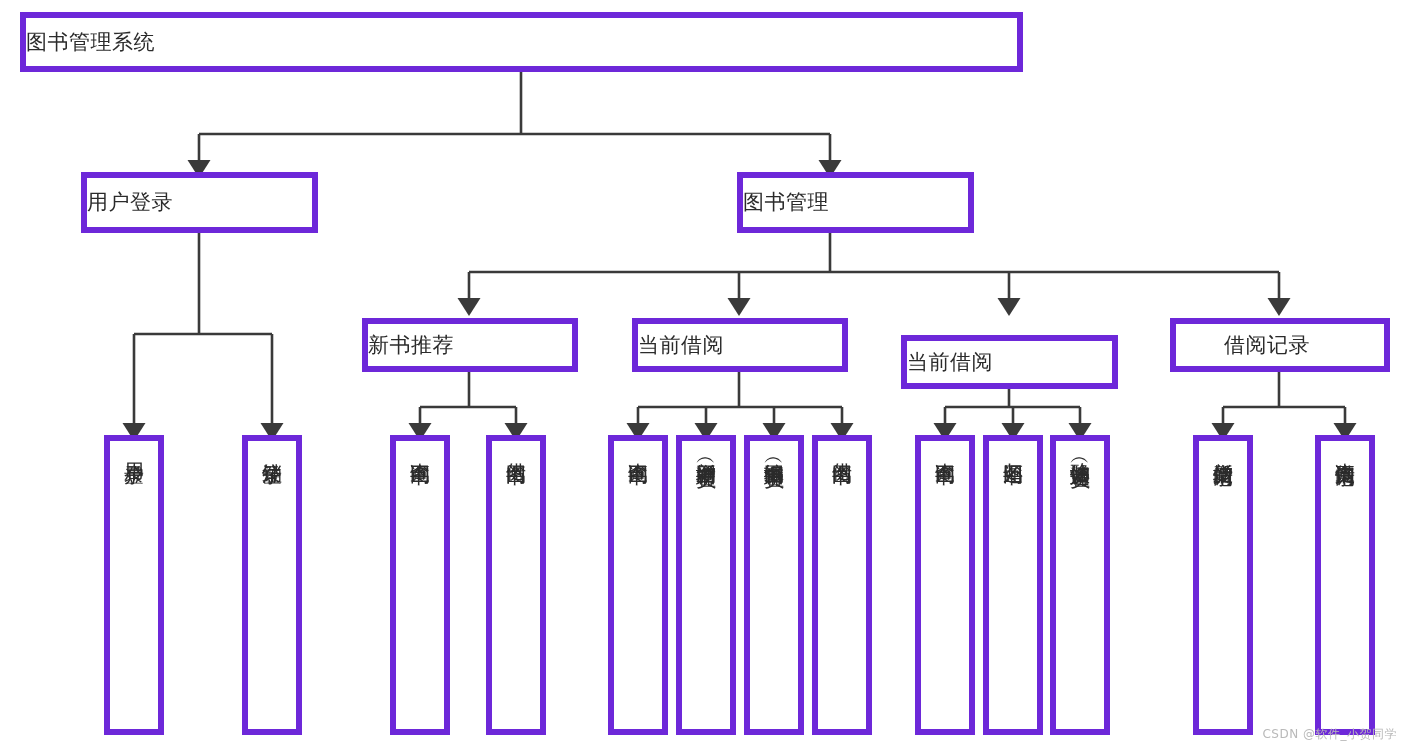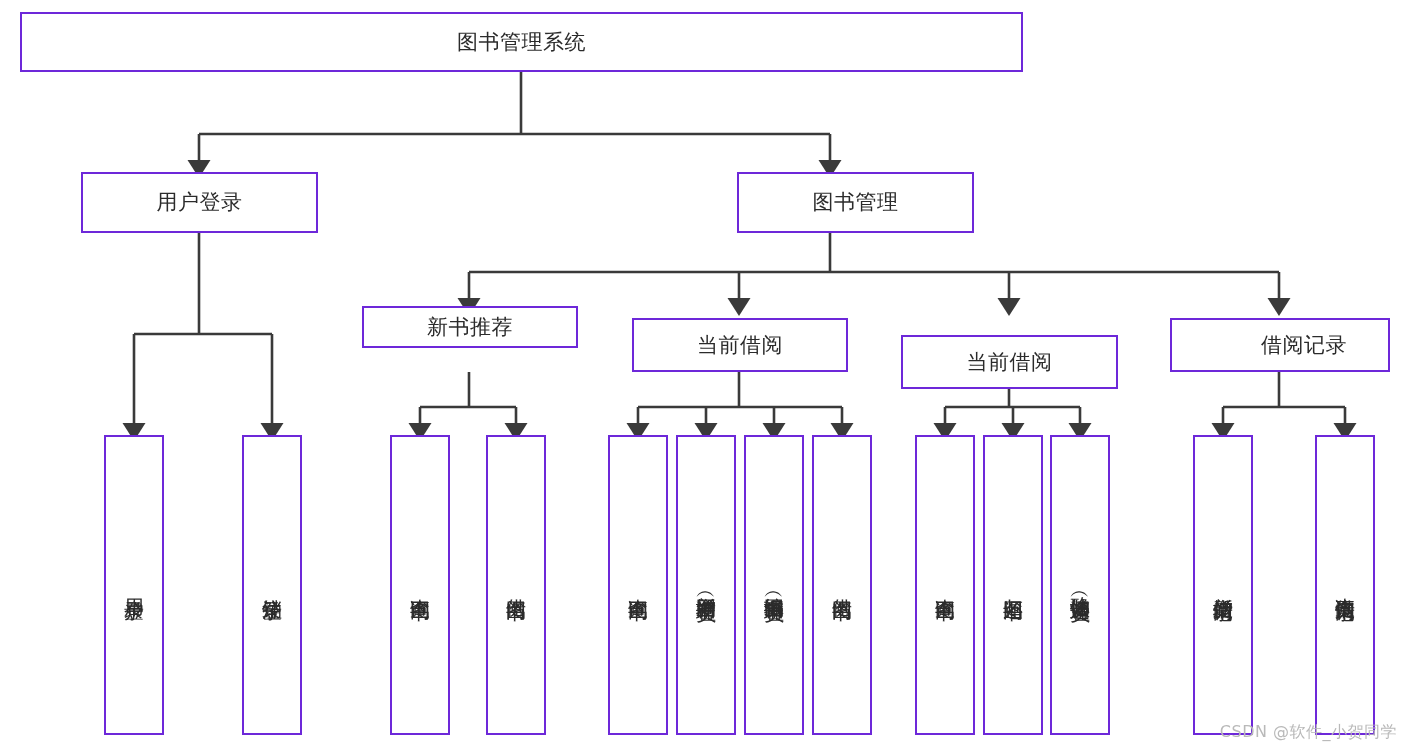--- a/index.html
+++ b/index.html
@@ -23,24 +23,23 @@
     left: 0;
     top: 0;
     width: 1405px;
     height: 747px;
     pointer-events: none;
   }
   .node {
     position: absolute;
     box-sizing: border-box;
     background: #ffffff;
-    border: 2px solid #6d28d9;
+    border: 6px solid #6d28d9;
     display: flex;
     align-items: center;
-    justify-content: center;
     color: #2b2b2b;
     z-index: 2;
   }
   .node-h {
     font-size: 21px;
     line-height: 1.15;
     letter-spacing: 0.5px;
     white-space: nowrap;
   }
   .node-v {
@@ -54,21 +53,21 @@
   }
   .node-v .vlabel {
     writing-mode: vertical-rl;
     text-orientation: upright;
     display: block;
   }
   #watermark {
     position: absolute;
     right: 8px;
     bottom: 4px;
-    font-size: 16px;
+    font-size: 12px;
     color: #b9b9b9;
     letter-spacing: 0.5px;
     z-index: 5;
     white-space: nowrap;
   }
 </style>
 </head>
 <body>
 
 <div id="diagram-root">
@@ -129,21 +128,21 @@
     <span>图书管理系统</span>
   </div>
 
   <div class="node node-h" style="left:81px; top:172px; width:237px; height:61px;">
     <span>用户登录</span>
   </div>
   <div class="node node-h" style="left:737px; top:172px; width:237px; height:61px;">
     <span>图书管理</span>
   </div>
 
-  <div class="node node-h" style="left:362px; top:306px; width:216px; height:42px;">
+  <div class="node node-h" style="left:362px; top:318px; width:216px; height:54px;">
     <span>新书推荐</span>
   </div>
   <div class="node node-h" style="left:632px; top:318px; width:216px; height:54px;">
     <span>当前借阅</span>
   </div>
   <div class="node node-h" style="left:901px; top:335px; width:217px; height:54px;">
     <span>当前借阅</span>
   </div>
   <div class="node node-h" style="left:1170px; top:318px; width:220px; height:54px;padding-left:48px;">
     <span>借阅记录</span>

